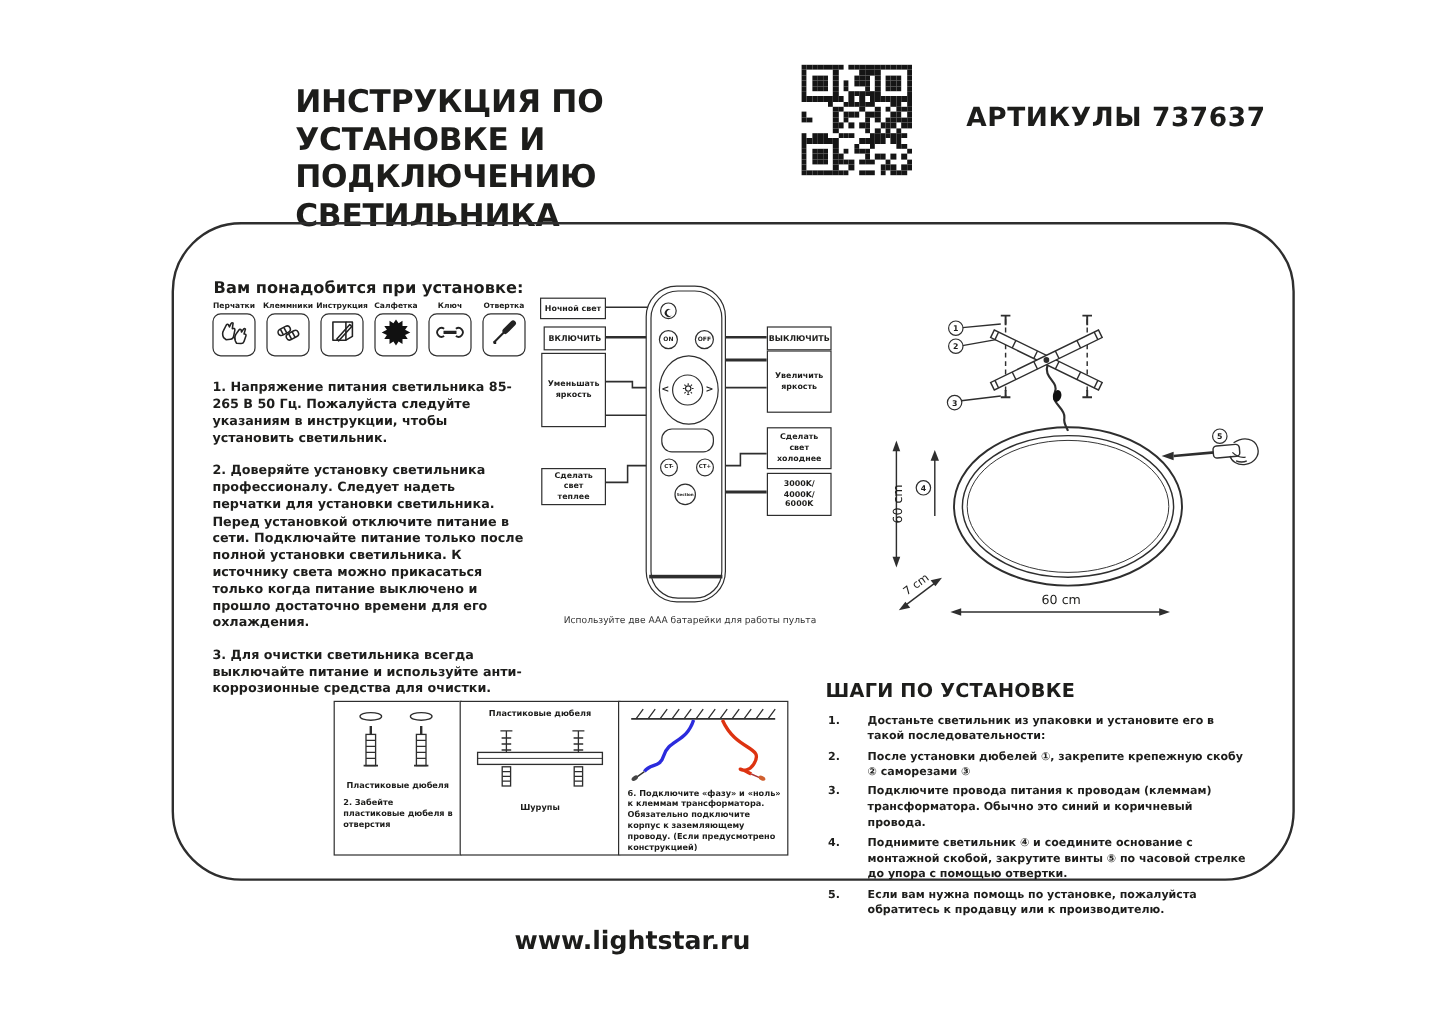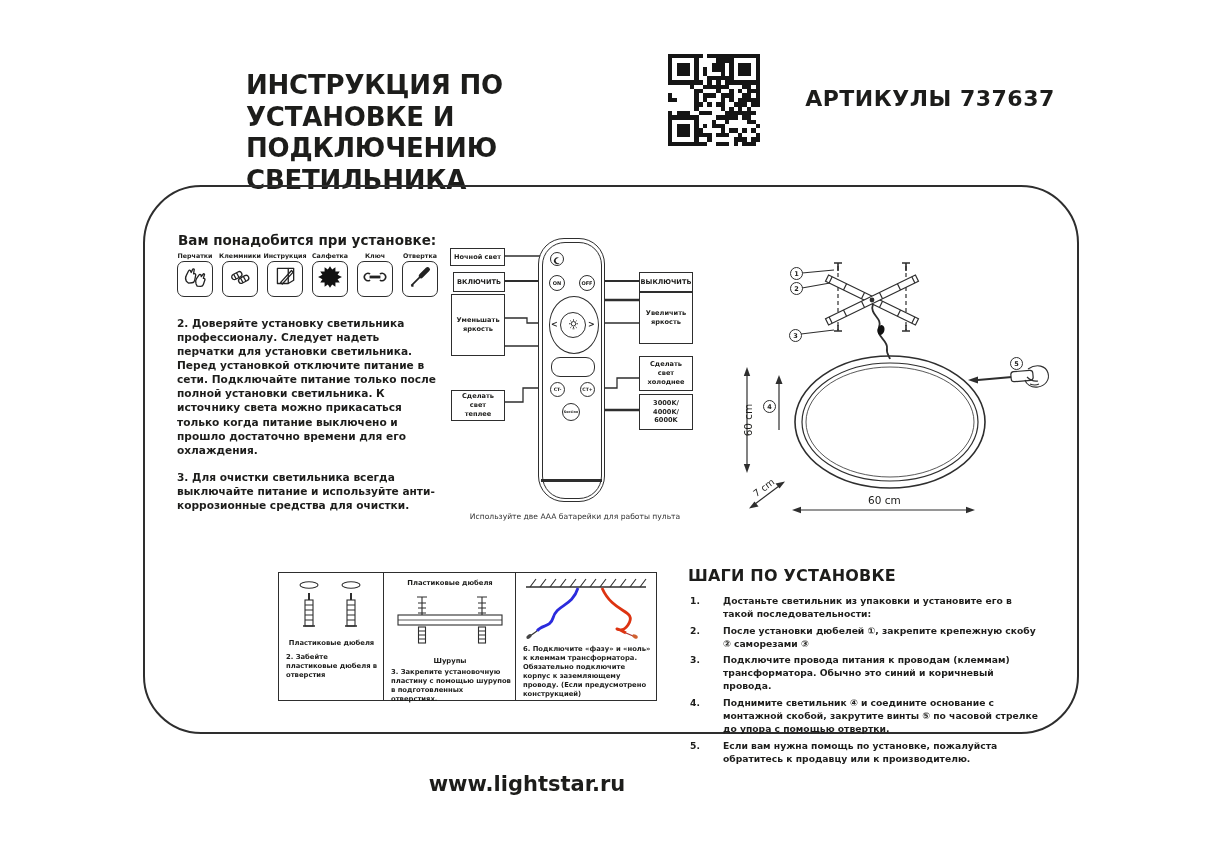--- a/index.html
+++ b/index.html
@@ -51,21 +51,21 @@
   .chev{position:absolute;font-size:8px;font-weight:700;z-index:3;color:#222;}
   .remote-caption{left:460px;top:512px;width:230px;text-align:center;font-size:7.6px;color:#333;}
 
   
   .mount-wrap{left:730px;top:230px;width:340px;height:305px;}
   .callout{position:absolute;width:11px;height:11px;border:1px solid #2e2e2e;border-radius:50%;background:#fff;
            display:flex;align-items:center;justify-content:center;font-size:6.5px;font-weight:700;z-index:3;}
   .dim-label{position:absolute;font-size:10.5px;color:#1d1d1b;}
 
   
-  .panel{position:absolute;top:572px;height:127px;border:1.6px solid #2e2e2e;background:#fff;}
+  .panel{position:absolute;top:584px;height:127px;border:1.6px solid #2e2e2e;background:#fff;}
   .panel svg{position:absolute;left:0;top:0;}
   .panel-caption{position:absolute;left:7px;right:5px;font-size:6.8px;line-height:1.32;font-weight:600;}
   .panel-label{position:absolute;width:100%;text-align:center;font-size:6.8px;font-weight:700;}
 
   
   .steps-heading{left:688px;top:566px;font-size:16px;font-weight:700;letter-spacing:.2px;}
   .steps-list{left:690px;top:594px;width:352px;}
   .step-row{display:flex;margin-bottom:3.5px;font-size:9.2px;line-height:1.42;font-weight:600;}
   .step-num{width:33px;flex:0 0 33px;font-weight:700;}
   .step-text{flex:1;}
@@ -596,20 +596,21 @@
         <svg width="26" height="26" viewBox="0 0 24 24" fill="none" stroke="#222">
           <line x1="4" y1="20" x2="13" y2="11" stroke-width="1.6"></line>
           <line x1="13" y1="11" x2="19" y2="5" stroke-width="4.4" stroke-linecap="round"></line>
           <line x1="4" y1="20" x2="6" y2="20" stroke-width="2"></line>
         </svg></span>
         </div>
     </div>
   </div>
 
   <div class="abs notes">
+    <p>1. Напряжение питания светильника 85-265 В 50 Гц. Пожалуйста следуйте указаниям в инструкции, чтобы установить светильник.</p>
     <p>2. Доверяйте установку светильника профессионалу. Следует надеть перчатки для установки светильника. Перед установкой отключите питание в сети. Подключайте питание только после полной установки светильника. К источнику света можно прикасаться только когда питание выключено и прошло достаточно времени для его охлаждения.</p>
     <p>3. Для очистки светильника всегда выключайте питание и используйте анти-коррозионные средства для очистки.</p>
   </div>
 
   <div class="abs remote-wrap">
 
     <svg class="abs" width="260" height="300" style="left:0;top:0" fill="none" stroke="#2e2e2e" stroke-width="1.3">
       <path d="M58,26 H101"></path>
         <polygon points="107,26 100,23 100,29" fill="#2e2e2e" stroke="none"></polygon>
       <path d="M58,51 H98" stroke-width="2.2"></path>
@@ -767,21 +768,20 @@
     <svg width="132" height="78" viewBox="0 0 132 78" fill="none" stroke="#2e2e2e" stroke-width="1.1">
       <path d="M33,24 h10 M38,24 v18 M34,30 h8 M34,35 h8 M34,40 h8"></path>
       <path d="M93,24 h10 M98,24 v18 M94,30 h8 M94,35 h8 M94,40 h8"></path>
       <rect x="14" y="42" width="104" height="10"></rect>
       <path d="M14,47 H118" stroke-width=".8"></path>
       <rect x="34.5" y="54" width="7" height="16"></rect>
         <rect x="94.5" y="54" width="7" height="16"></rect>
       <path d="M34.5,58 h7 M34.5,62 h7 M34.5,66 h7 M94.5,58 h7 M94.5,62 h7 M94.5,66 h7"></path>
     </svg>
     <div class="panel-label" style="top:84px;">Шурупы</div>
-    <div class="panel-caption" style="top:95px;">3. Закрепите установочную пластину с помощью шурупов в подготовленных отверстиях.</div>
   </div>
 
   <div class="panel" style="left:515px;width:140px;">
     <svg width="140" height="70" viewBox="0 0 140 70" fill="none" stroke-width="1.1">
       <g stroke="#2e2e2e">
         <path d="M10,14 H130" stroke-width="1.4"></path>
         <path d="M14,14 l6,-8 M24,14 l6,-8 M34,14 l6,-8 M44,14 l6,-8 M54,14 l6,-8 M64,14 l6,-8 M74,14 l6,-8 M84,14 l6,-8 M94,14 l6,-8 M104,14 l6,-8 M114,14 l6,-8 M124,14 l6,-8"></path>
       </g>
       <path d="M62,15 C56,34 41,31 37,45 C34,55 26,51 21,58" stroke="#2b2bdd" stroke-width="2.8"></path>
       <path d="M21,58 l-7,5" stroke="#333" stroke-width="1.2"></path>

